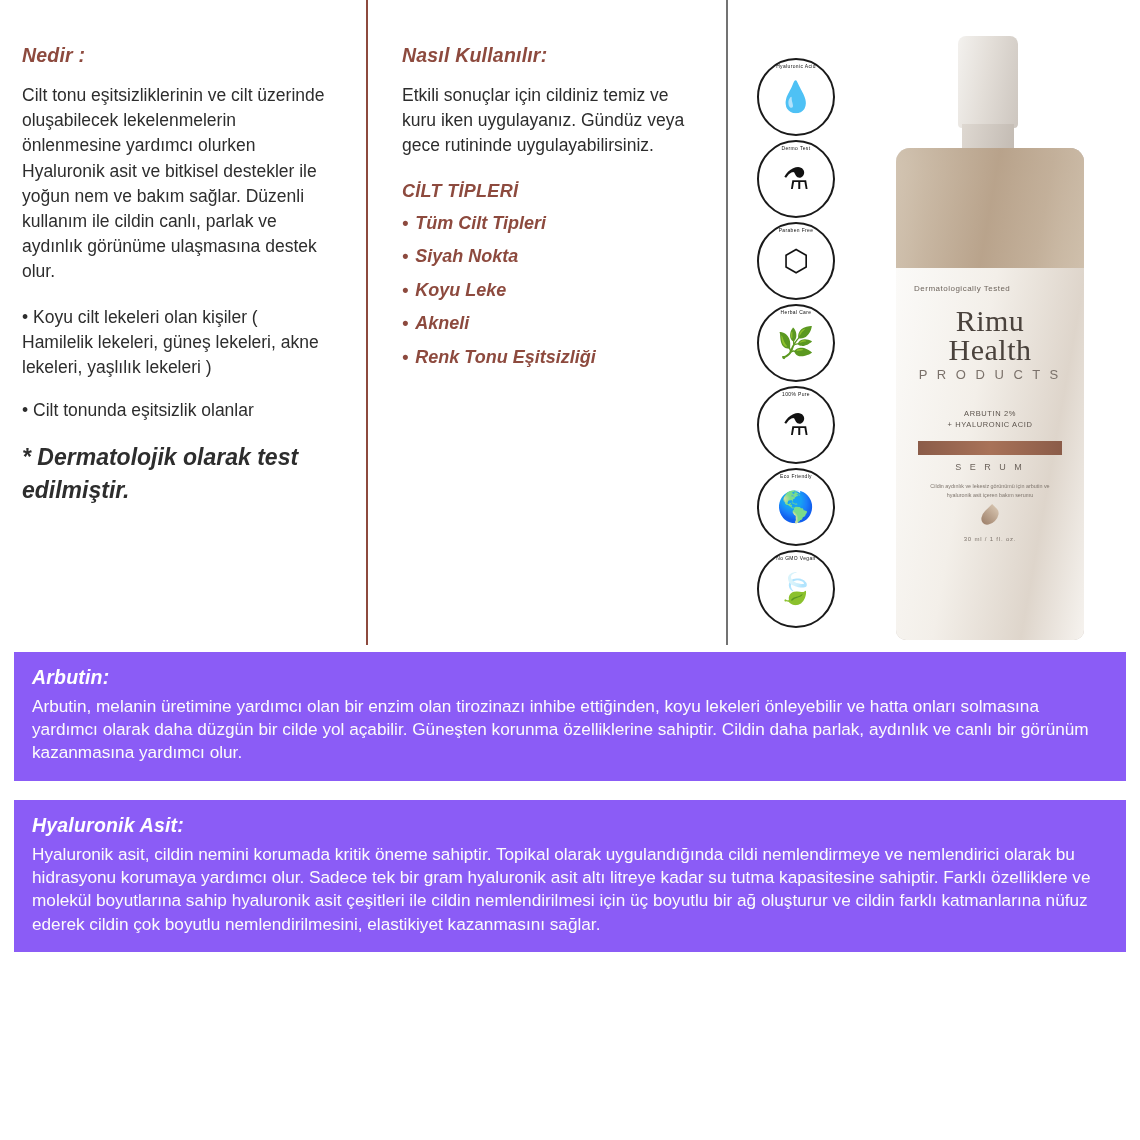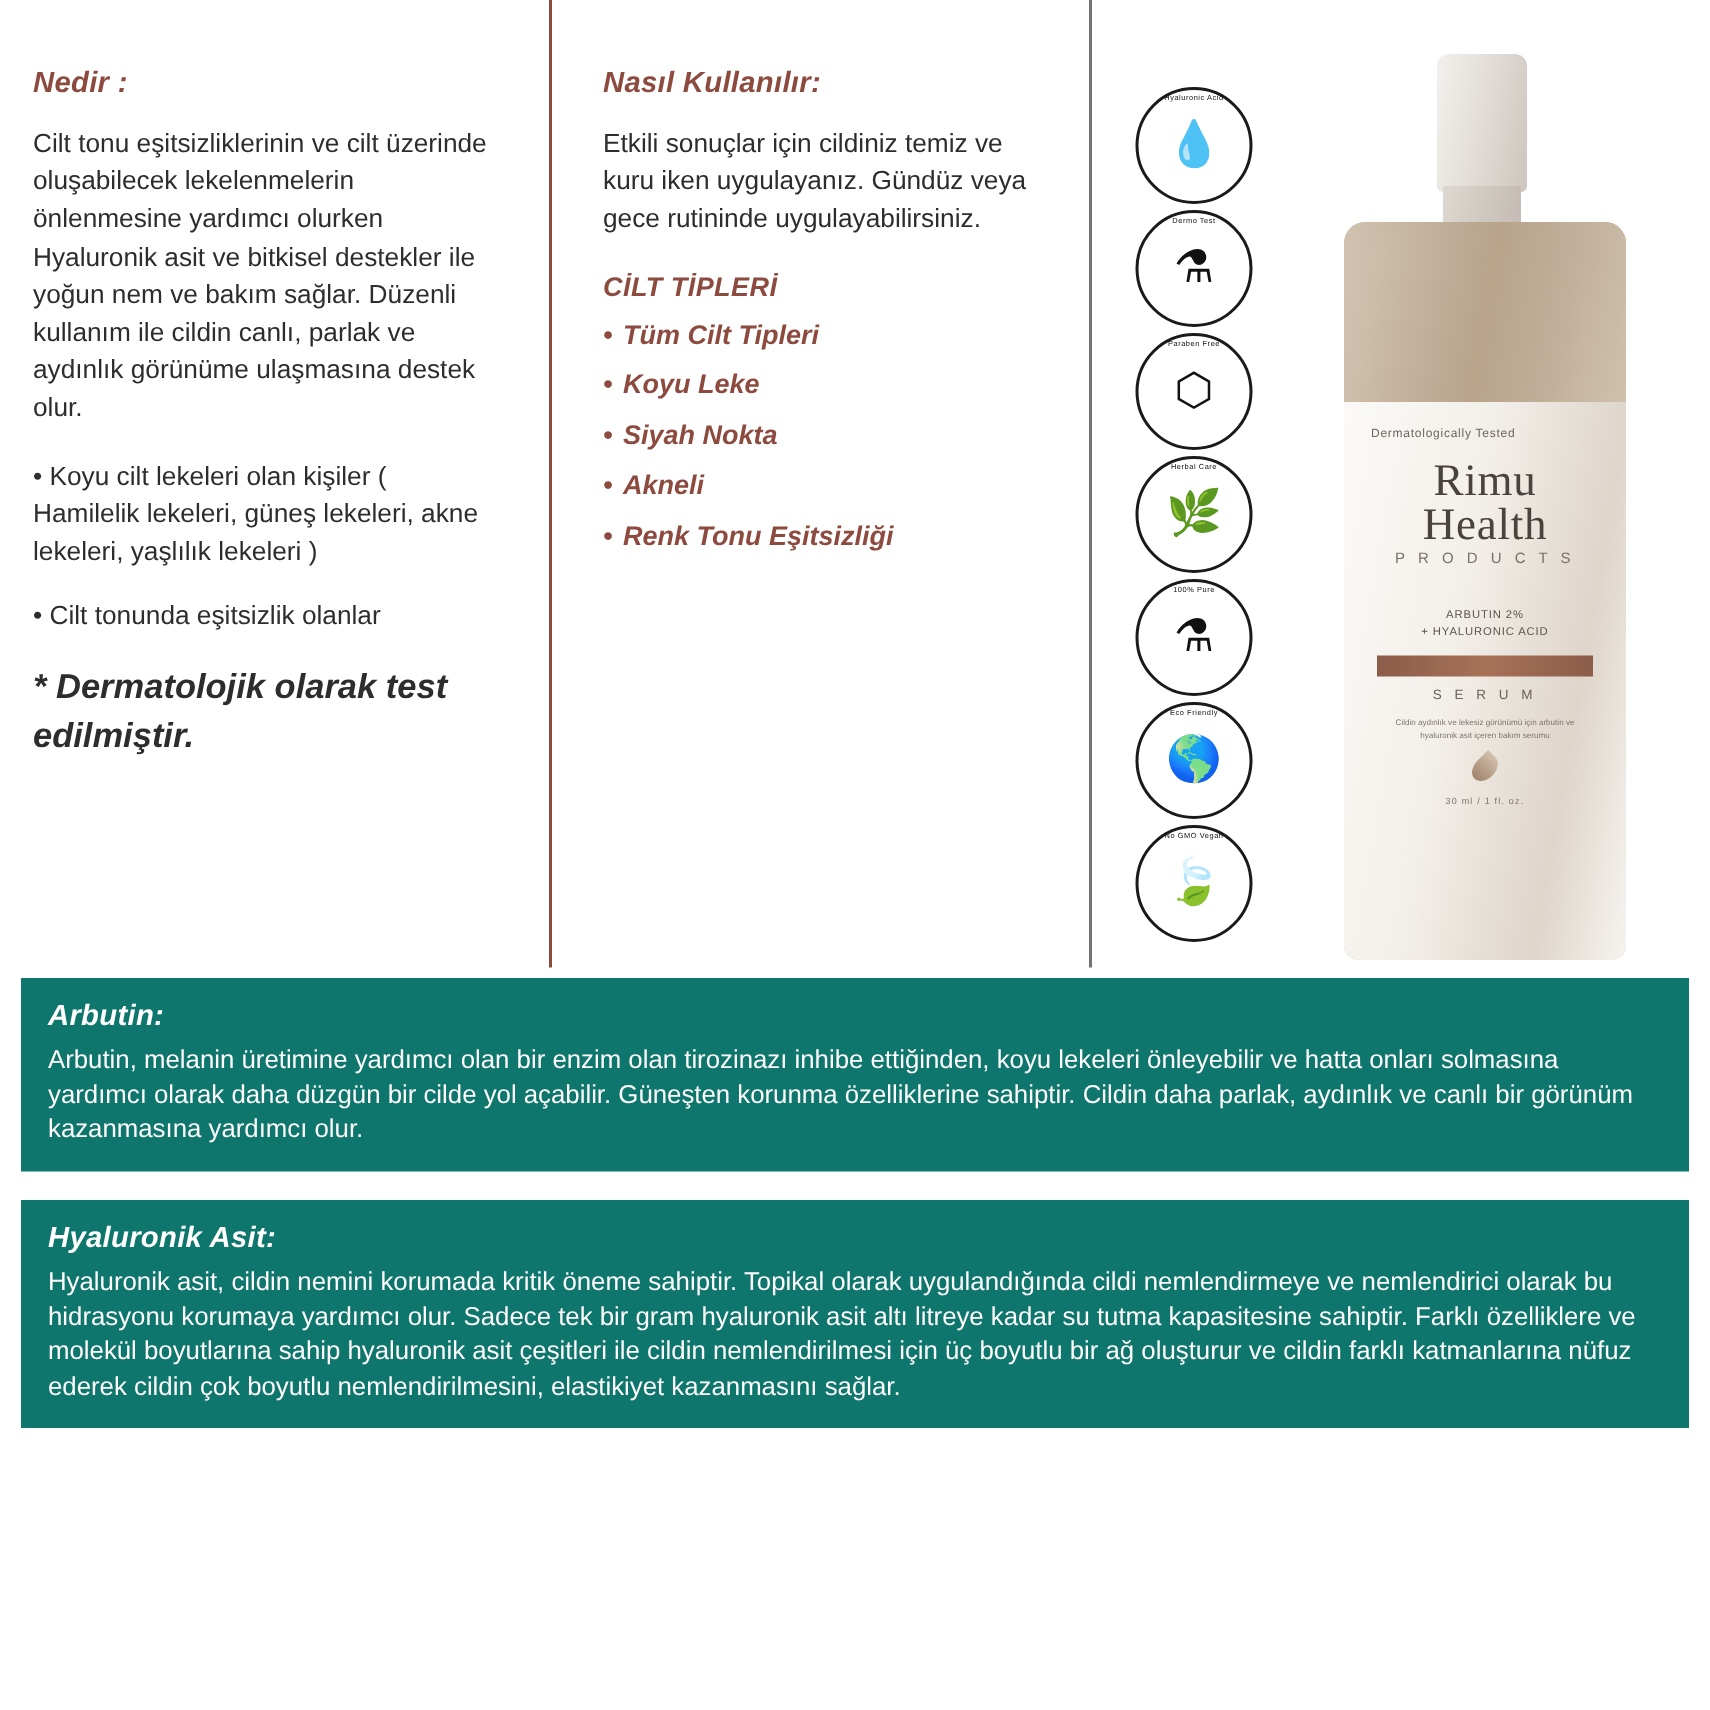--- a/index.html
+++ b/index.html
@@ -204,21 +204,21 @@
     color: #6d645c;
   }
   .brand {
     font-family: "Liberation Serif", serif;
     font-size: 30px;
     line-height: .95;
     color: #4a423c;
     letter-spacing: .5px;
   }
   .brand-sub {
-    font-size: 10px;
+    font-size: 13px;
     letter-spacing: 3px;
     color: #7a716a;
     margin-top: 3px;
   }
   .actives {
     margin-top: 26px;
     font-size: 7.5px;
     letter-spacing: .6px;
     line-height: 1.5;
     color: #5c544d;
@@ -255,21 +255,21 @@
     font-size: 6px;
     letter-spacing: .8px;
     color: #7d746c;
   }
 
   
   .panel {
     position: absolute;
     left: 14px;
     width: 1112px;
-    background: #0f766e;
+    background: #8b5cf6;
     color: #ffffff;
     box-sizing: border-box;
     padding: 14px 18px 16px 18px;
   }
   #panel-arbutin { top: 652px; }
   #panel-hyaluronic { top: 800px; }
 
   .panel h3 {
     font-size: 19.5px;
     font-style: italic;
@@ -299,22 +299,22 @@
       <p class="body-text tight">• Cilt tonunda eşitsizlik olanlar</p>
       <p class="note-italic">* Dermatolojik olarak test edilmiştir.</p>
     </div>
 
     <div class="col-mid">
       <h3 class="heading">Nasıl Kullanılır:</h3>
       <p class="body-text">Etkili sonuçlar için cildiniz temiz ve kuru iken uygulayanız. Gündüz veya gece rutininde uygulayabilirsiniz.</p>
       <h4 class="sub-heading">CİLT TİPLERİ</h4>
       <ul class="skin-types">
         <li>Tüm Cilt Tipleri</li>
+        <li>Siyah Nokta</li>
         <li>Koyu Leke</li>
-        <li>Siyah Nokta</li>
         <li>Akneli</li>
         <li>Renk Tonu Eşitsizliği</li>
       </ul>
     </div>
 
     <div class="col-right">
 
       <div class="badges">
 
         <div class="badge">

